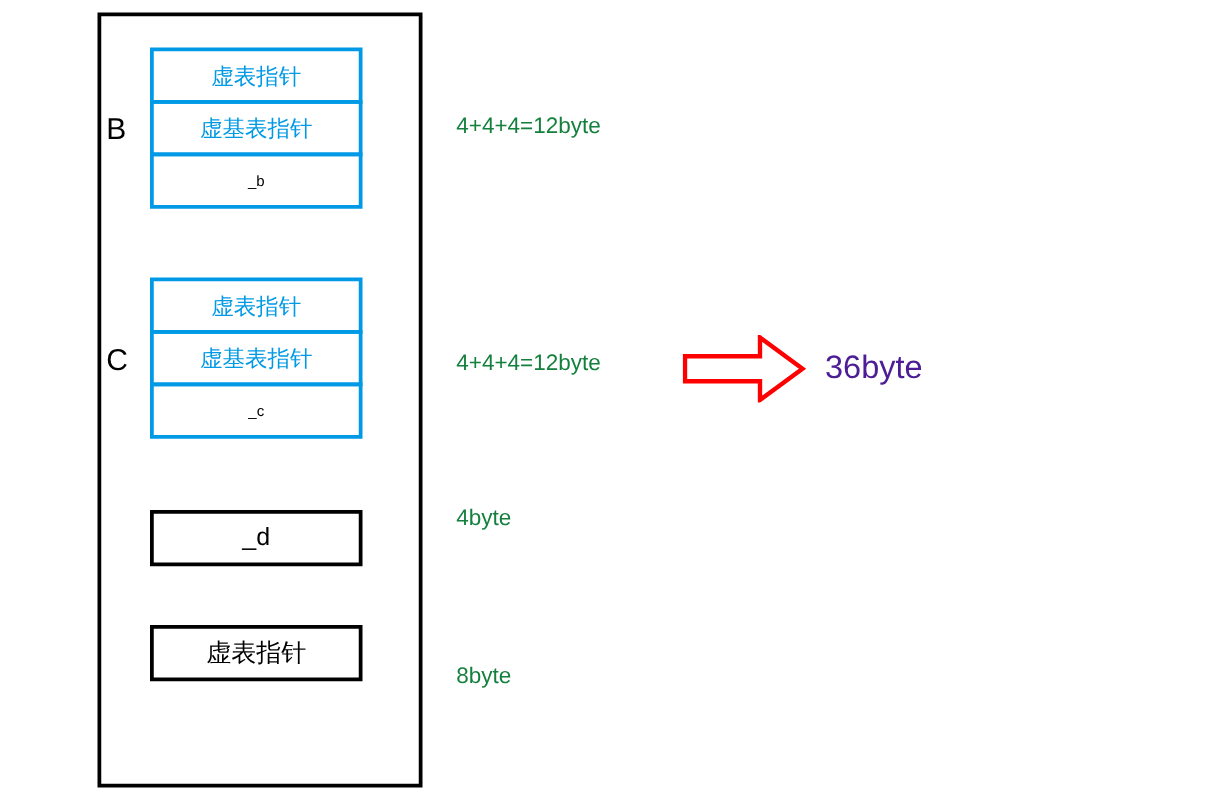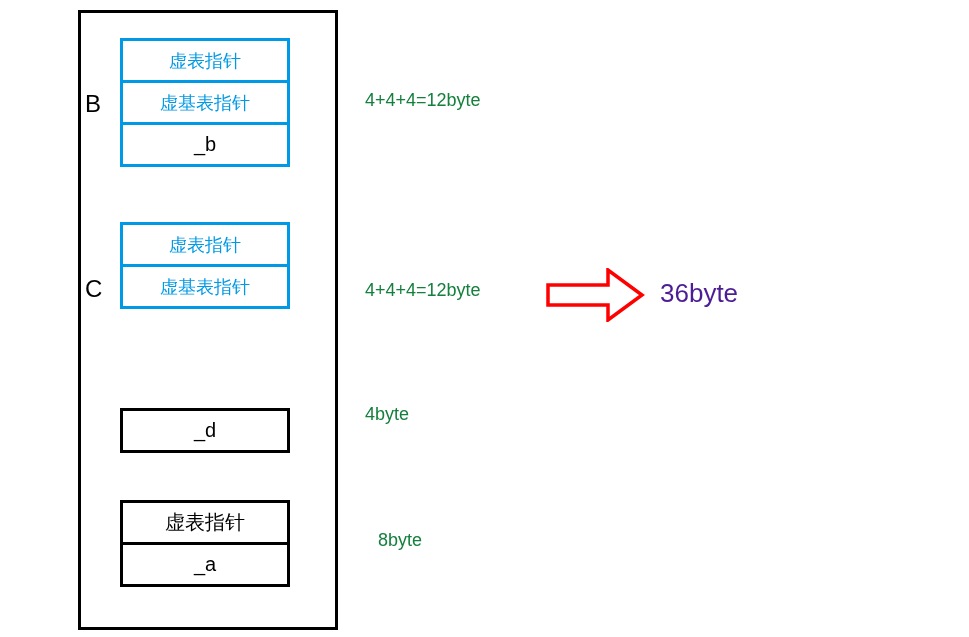--- a/index.html
+++ b/index.html
@@ -56,21 +56,21 @@
       justify-content: center;
       font-size: 18px;
       color: #0099e5;
       margin-top: -3px;
     }
     .cell-blue:first-child {
       margin-top: 0;
     }
     .cell-blue.black-text {
       color: #000;
-      font-size: 20px;
+      font-size: 12px;
     }
     .cell-black {
       border: 3px solid #000;
       height: 45px;
       width: 170px;
       display: flex;
       align-items: center;
       justify-content: center;
       font-size: 20px;
       color: #000;
@@ -93,21 +93,21 @@
       width: 170px;
     }
     .annotation {
       position: absolute;
       color: #15803d;
       font-size: 18px;
     }
     .ann-1 { left: 365px; top: 90px; }
     .ann-2 { left: 365px; top: 280px; }
     .ann-3 { left: 365px; top: 404px; }
-    .ann-4 { left: 378px; top: 530px; }
+    .ann-4 { left: 365px; top: 530px; }
     .arrow-container {
       position: absolute;
       left: 546px;
       top: 268px;
     }
     .result-text {
       position: absolute;
       left: 660px;
       top: 278px;
       font-size: 26px;
@@ -124,29 +124,29 @@
 
 <div class="group-b">
   <div class="cell-blue">虚表指针</div>
   <div class="cell-blue">虚基表指针</div>
   <div class="cell-blue black-text">_b</div>
 </div>
 
 <div class="group-c">
   <div class="cell-blue">虚表指针</div>
   <div class="cell-blue">虚基表指针</div>
+  <div class="cell-blue black-text">_c</div>
 </div>
 
 <div class="group-d">
   <div class="cell-black">_d</div>
 </div>
 
 <div class="group-a">
   <div class="cell-black">虚表指针</div>
-  <div class="cell-black">_a</div>
 </div>
 
 <div class="annotation ann-1">4+4+4=12byte</div>
 <div class="annotation ann-2">4+4+4=12byte</div>
 <div class="annotation ann-3">4byte</div>
 <div class="annotation ann-4">8byte</div>
 
 <div class="arrow-container">
   <svg width="100" height="54" viewBox="0 0 100 54">
     <path d="M 2 17 L 62 17 L 62 2 L 96 27 L 62 52 L 62 37 L 2 37 Z" fill="none" stroke="#ff0000" stroke-width="3.5"></path>

